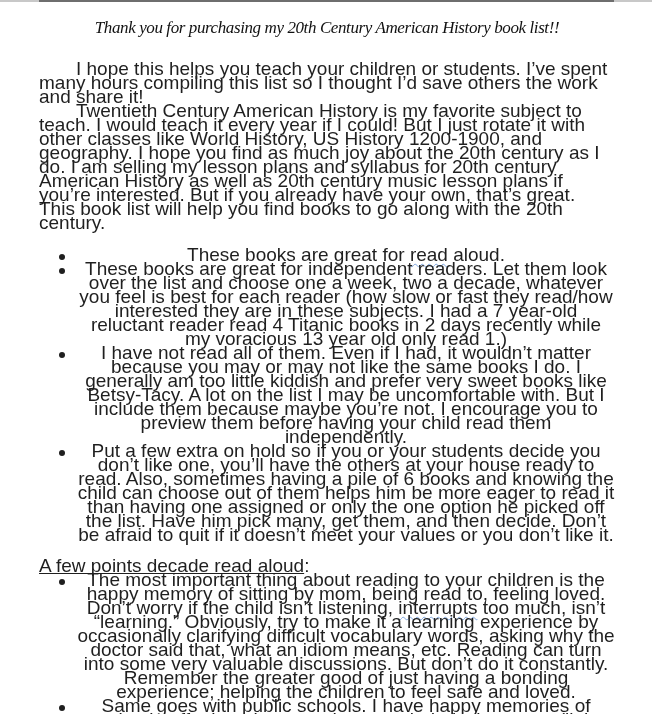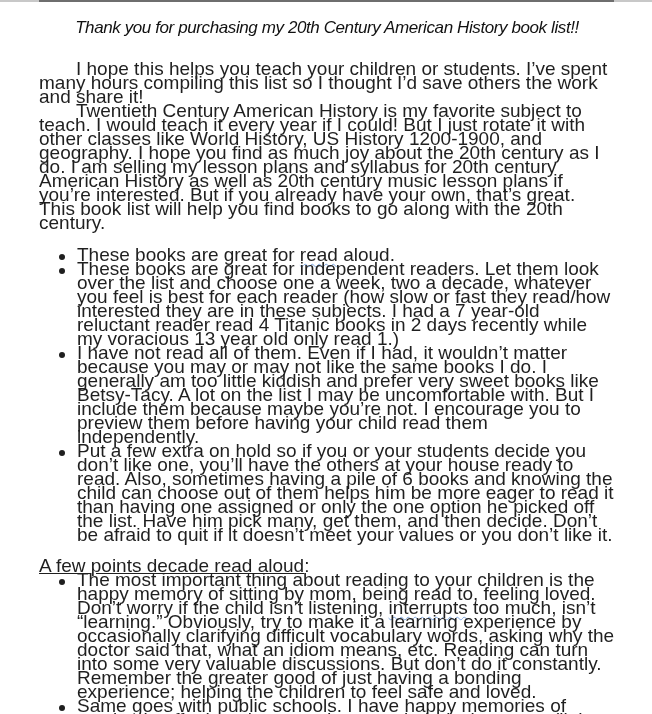--- a/index.html
+++ b/index.html
@@ -33,21 +33,21 @@
       top: 0;
       left: 39px;
       width: 576px;
     }
     .doc-title {
       position: absolute;
       top: 18px;
       left: 0;
       width: 576px;
       text-align: center;
-      font-family: Liberation Sans, sans-serif;
+      font-family: Liberation Serif, serif;
       font-style: italic;
       font-size: 17px;
       letter-spacing: -0.4px;
       color: #111;
       white-space: nowrap;
     }
     .body-text {
       position: absolute;
       top: 62px;
       left: 0;
@@ -61,20 +61,21 @@
     .spacer { height: 17.5px; }
     .section-heading {
       
     }
     .section-heading .u {
       text-decoration: underline;
     }
     ul.bullets {
       list-style: none;
       margin-left: 20px;
+      text-align: center;
     }
     ul.bullets li {
       position: relative;
       padding-left: 18px;
     }
     ul.bullets li .bullet-dot {
       position: absolute;
       left: 0;
       top: 6px;
       width: 6px;

